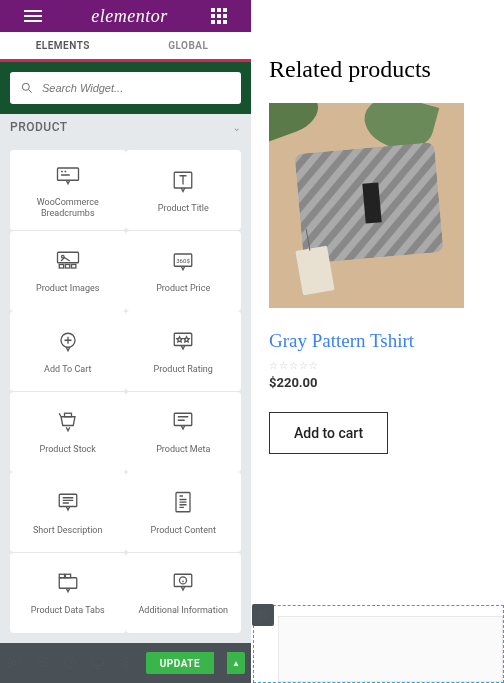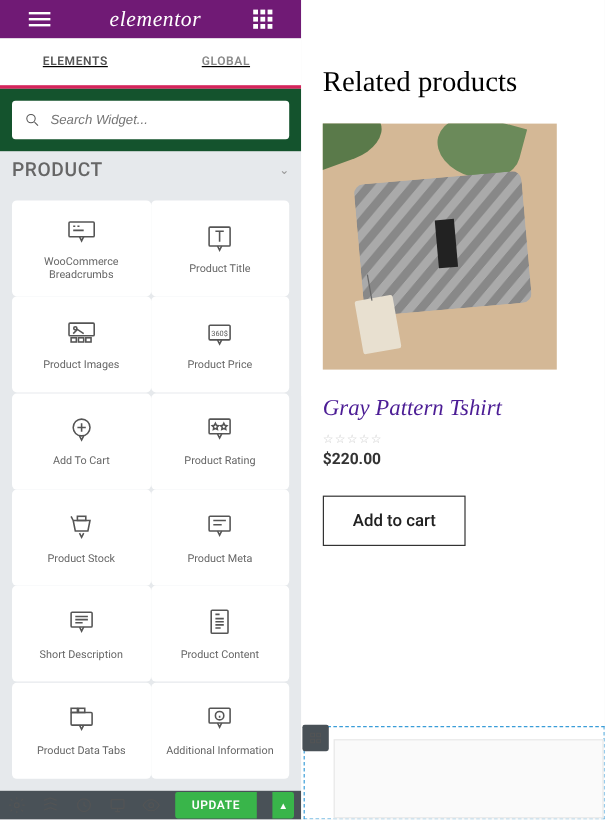--- a/index.html
+++ b/index.html
@@ -7,59 +7,59 @@
     
     
     .panel { width: 251px; height: 100%; background: #e6e9ec; display: flex; flex-direction: column; position: relative; }
     .header { background: #701a75; height: 32px; display: flex; align-items: center; justify-content: space-between; padding: 0 24px; }
     .menu-btn { width: 24px; height: 24px; display: flex; flex-direction: column; justify-content: center; gap: 3px; cursor: pointer; }
     .menu-btn span { display: block; height: 2px; background: #fff; width: 18px; }
     .logo { color: #fff; font-family: Georgia, serif; font-style: italic; font-size: 18px; font-weight: 300; letter-spacing: 0.5px; }
     .grid-icon { width: 16px; height: 16px; display: grid; grid-template-columns: repeat(3,1fr); gap: 2px; }
     .grid-icon i { background: #fff; }
     
-    .tabs { display: flex; background: #fff; border-bottom: 3px solid #d5245b; height: 42px; text-decoration: underline; }
+    .tabs { display: flex; background: #fff; border-bottom: 3px solid #d5245b; height: 30px; }
     .tab { flex: 1; display: flex; align-items: center; justify-content: center; font-size: 10px; font-weight: 600; letter-spacing: 0.5px; color: #888; cursor: pointer; }
     .tab.active { color: #555; }
     .tabs .tab:nth-child(1) { border-bottom: none; position: relative; }
     
     .search-wrap { padding: 10px; background: #14532d; }
     .search { background: #fff; border-radius: 3px; height: 32px; display: flex; align-items: center; padding: 0 10px; gap: 8px; }
     .search svg { width: 14px; height: 14px; }
     .search input { border: none; outline: none; flex: 1; font-size: 11px; font-style: italic; color: #999; background: transparent; }
     
     .category-row { padding: 6px 10px; display: flex; align-items: center; justify-content: space-between; cursor: pointer; }
-    .category-row span:first-child { font-size: 16px; font-weight: 500; color: #666; letter-spacing: 0.5px; }
+    .category-row span:first-child { font-size: 12px; font-weight: 500; color: #666; letter-spacing: 0.5px; }
     .chev { font-size: 10px; color: #999; }
     
     .widgets { padding: 10px; display: grid; grid-template-columns: 1fr 1fr; flex: 1; overflow-y: auto; }
     .widget { background: #fff; border-radius: 4px; height: 80px; display: flex; flex-direction: column; align-items: center; justify-content: center; gap: 8px; cursor: grab; padding: 6px; }
     .widget .ico { width: 28px; height: 28px; display: flex; align-items: center; justify-content: center; }
     .widget .lab { font-size: 9px; color: #666; text-align: center; line-height: 1.2; }
     
     .collapse-handle { position: absolute; right: -12px; top: 330px; width: 12px; height: 38px; background: #e6e9ec; border-radius: 0 3px 3px 0; display: flex; align-items: center; justify-content: center; font-size: 8px; color: #888; cursor: pointer; }
     
-    .footer { background: #495157; height: 24px; display: flex; align-items: center; gap: 12px; padding: 0 6px; }
+    .footer { background: #495157; height: 40px; display: flex; align-items: center; gap: 12px; padding: 0 6px; }
     .ftool { width: 16px; height: 16px; display: flex; align-items: center; justify-content: center; cursor: pointer; opacity: 0.8; }
     .update-btn { margin-left: auto; background: #39b54a; color: #fff; font-size: 10px; font-weight: 600; height: 22px; padding: 0 14px; border-radius: 2px 0 0 2px; display: flex; align-items: center; cursor: pointer; letter-spacing: 0.5px; }
     .update-caret { background: #39b54a; height: 22px; width: 18px; border-radius: 0 2px 2px 0; margin-left: 1px; display: flex; align-items: center; justify-content: center; color: #fff; cursor: pointer; font-size: 8px; }
     
     
     .preview { flex: 1; background: #fff; padding: 0 0 0 18px; height: 100%; overflow: hidden; position: relative; }
     .section-heading { font-family: Georgia, serif; font-size: 24px; color: #000000; margin-top: 56px; margin-bottom: 20px; font-weight: 400; }
     .product-img { width: 195px; height: 205px; background: #d4b896; border-radius: 0; position: relative; overflow: hidden; }
     
     .product-img .leaf1 { position: absolute; top: -10px; left: -10px; width: 60px; height: 40px; background: #5a7a4a; border-radius: 0 50% 50% 0; transform: rotate(-20deg); }
     .product-img .leaf2 { position: absolute; top: -5px; right: 30px; width: 70px; height: 50px; background: #6b8a5a; border-radius: 50% 0 50% 50%; transform: rotate(15deg); }
     .product-img .shirt { position: absolute; top: 45px; left: 30px; width: 140px; height: 110px; background: linear-gradient(135deg, #aaa 25%, #888 25%, #888 50%, #aaa 50%, #aaa 75%, #888 75%); background-size: 20px 20px; border-radius: 8px; transform: rotate(-5deg); }
     .product-img .tag { position: absolute; bottom: 15px; left: 30px; width: 32px; height: 45px; background: #e8e0d0; border-radius: 2px; transform: rotate(-10deg); }
     .product-img .tag::before { content: ''; position: absolute; top: -20px; left: 14px; width: 1px; height: 22px; background: #666; }
     .product-img .label { position: absolute; top: 80px; left: 95px; width: 16px; height: 40px; background: #222; transform: rotate(-5deg); }
     
-    .product-title { font-family: Georgia, serif; font-size: 19px; color: #4c1d95; margin-top: 22px; font-weight: 400; font-style: italic; }
+    .product-title { font-family: Georgia, serif; font-size: 19px; color: #3b82f6; margin-top: 22px; font-weight: 400; }
     .stars { margin-top: 8px; color: #ccc; font-size: 10px; letter-spacing: 1px; }
     .price { font-weight: 700; font-size: 13px; color: #333; margin-top: 4px; }
     .add-cart { margin-top: 22px; border: 1px solid #333; padding: 12px 24px; display: inline-block; font-size: 14px; font-weight: 500; cursor: pointer; color: #222; background: #fff; }
     
     .editor-section { position: absolute; left: 2px; right: 0; bottom: 0; height: 78px; border: 1px dashed #3a9dd8; }
     .sec-handle { position: absolute; top: -2px; left: -2px; width: 22px; height: 22px; background: #495157; color: #fff; display:flex; align-items:center; justify-content:center; font-size:10px; border-radius:2px; cursor:pointer; }
     .tabs-preview { position: absolute; left: 24px; right: 0; top: 10px; bottom: 0; background: #fafafa; border: 1px solid #e8e8e8; padding: 12px 20px 0; display:flex; gap:40px; }
     
     svg { stroke: #555; fill: none; stroke-width: 1.5; }
   </style>

